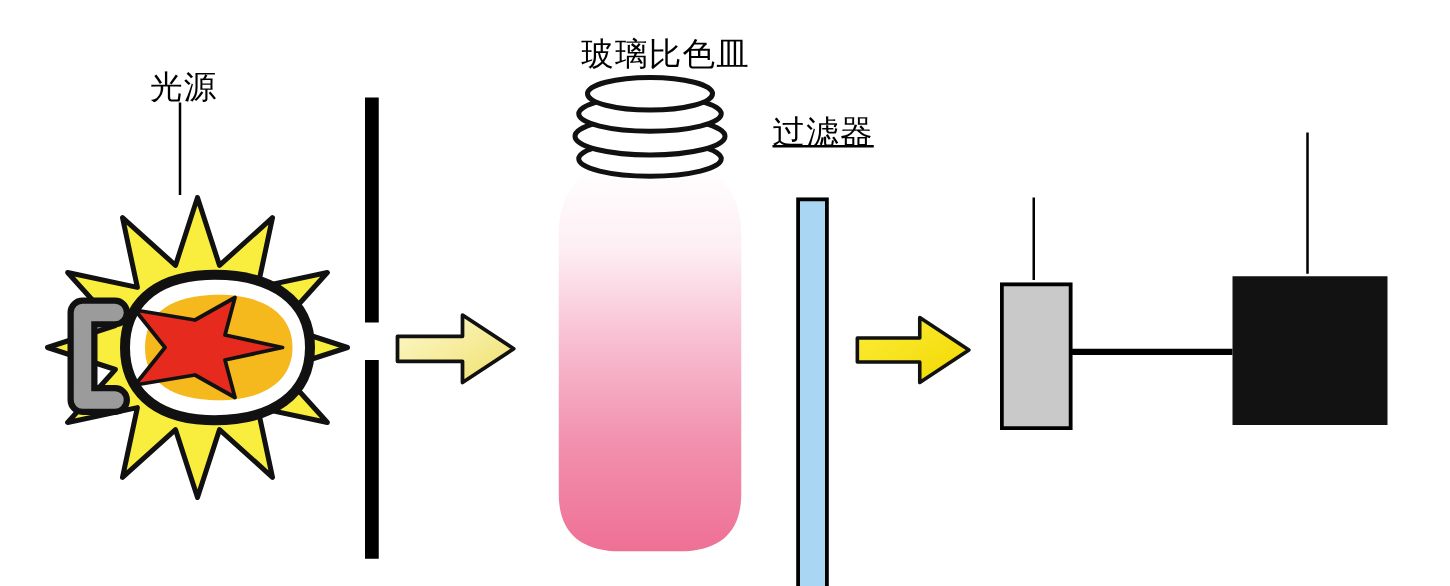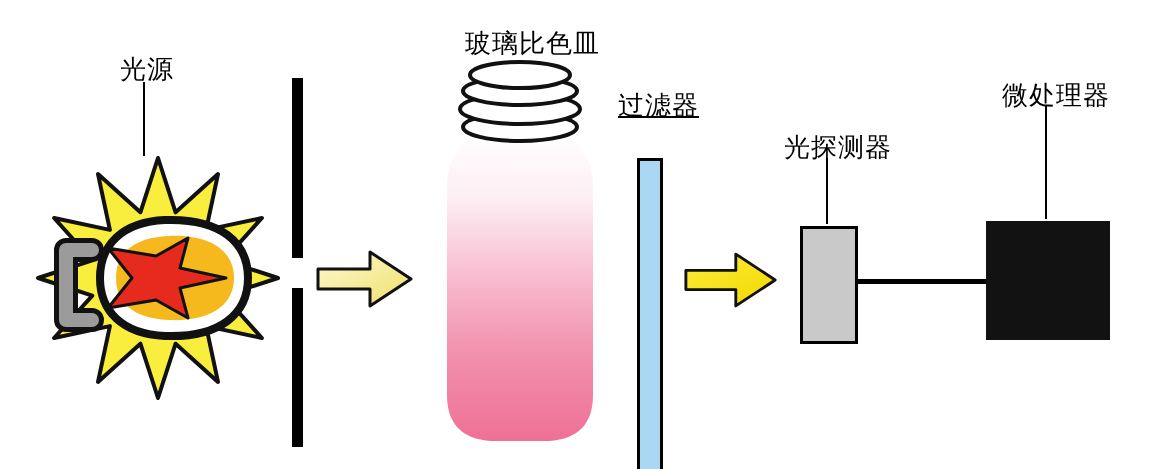--- a/index.html
+++ b/index.html
@@ -120,23 +120,21 @@
   <svg class="abs" style="left:683px;top:250px;" width="96" height="60" viewBox="0 0 100 62">
     <defs>
       <linearGradient id="brightArrow" x1="0" y1="0" x2="1" y2="1">
         <stop offset="0%" stop-color="#fbed3a"></stop>
         <stop offset="100%" stop-color="#f2d800"></stop>
       </linearGradient>
     </defs>
     <polygon points="3,21 55,21 55,4 96,31 55,58 55,41 3,41" fill="url(#brightArrow)" stroke="#111" stroke-width="3" stroke-linejoin="round"></polygon>
   </svg>
 
-  <div class="label" style="left:784px;top:130px;">光探测器</div>
   <div class="pointer-line" style="left:826px;top:158px;height:66px;"></div>
   <div id="detector-box"></div>
 
   <div id="wire-connector"></div>
 
-  <div class="label" style="left:1002px;top:78px;">微处理器</div>
   <div class="pointer-line" style="left:1045px;top:106px;height:113px;"></div>
   <div id="microprocessor-box"></div>
 
 </div>
 
 </body></html>

